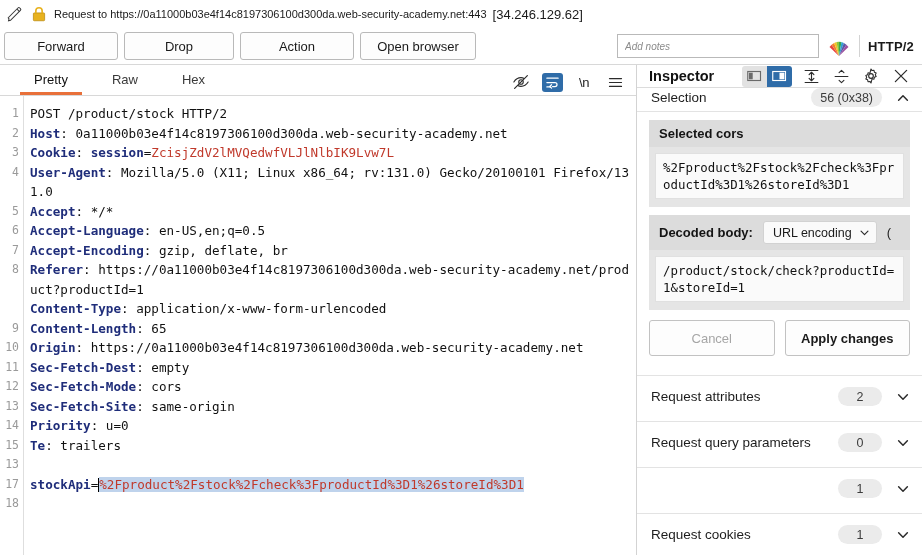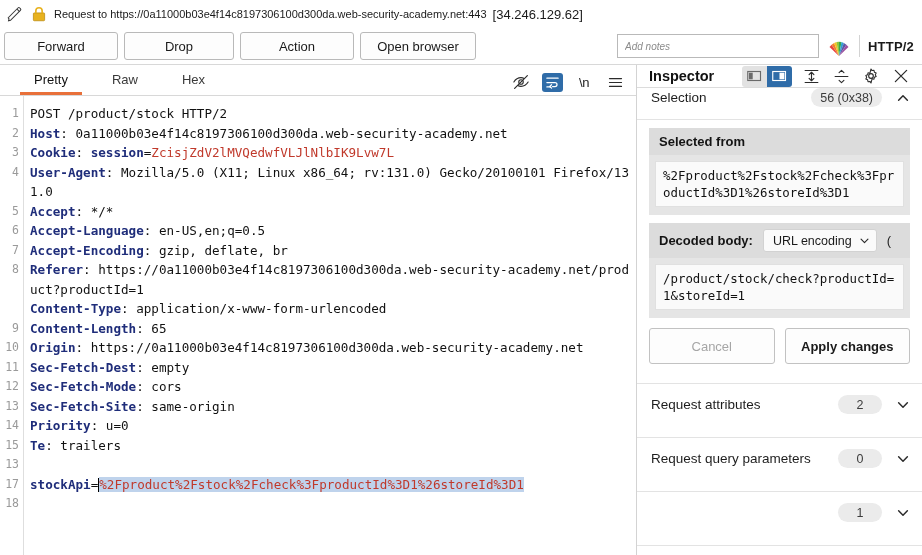--- a/index.html
+++ b/index.html
@@ -116,21 +116,21 @@
   .insp-title { font-size: 14.5px; font-weight: 700; color: #111; }
   .insp-tools { margin-left: auto; display: flex; align-items: center; gap: 8px; }
   .seg { display: flex; border-radius: 3px; overflow: hidden; }
   .seg-btn { width: 25px; height: 21px; display: flex; align-items: center; justify-content: center; cursor: pointer; }
   .seg-btn.off { background: #e2e2e2; }
   .seg-btn.on  { background: #2f6ca8; }
   .ico-btn { width: 22px; height: 22px; display: flex; align-items: center; justify-content: center; cursor: pointer; }
 
   .section-row {
     display: flex; align-items: center; height: 41px;
-    padding: 0 12px 12px 14px; border-bottom: 1px solid #e3e3e3;
+    padding: 0 12px 4px 14px; border-bottom: 1px solid #e3e3e3;
     cursor: pointer; background: #ffffff;
   }
   .section-label { font-size: 13.5px; color: #1d1d1d; }
   .sec-right { margin-left: auto; display: flex; align-items: center; gap: 14px; }
   .pill {
     background: #ebebeb; border-radius: 10px; min-width: 26px; height: 19px;
     padding: 0 9px; display: flex; align-items: center; justify-content: center;
     font-size: 12.5px; color: #3c3c3c;
   }
   .chev { width: 14px; height: 14px; display: block; }
@@ -321,21 +321,21 @@
         <div class="sec-right">
           <span class="pill">56 (0x38)</span>
           <svg class="chev" viewBox="0 0 16 16">
             <path d="M3 10.5L8 5.5l5 5" fill="none" stroke="#2b2b2b" stroke-width="1.7" stroke-linecap="round" stroke-linejoin="round"></path>
           </svg>
         </div>
       </div>
 
       <div class="sec-body">
         <div class="sub-head">
-          <span class="lbl">Selected from</span>
+          <span class="lbl">Selected cors</span>
         </div>
         <div class="valuebox">
           <div class="inner">%2Fproduct%2Fstock%2Fcheck%3FproductId%3D1%26storeId%3D1</div>
         </div>
 
         <div class="sub-head">
           <span class="lbl">Decoded body:</span>
           <span class="decode-select">
             <span>URL encoding</span>
             <svg width="11" height="11" viewBox="0 0 16 16">

